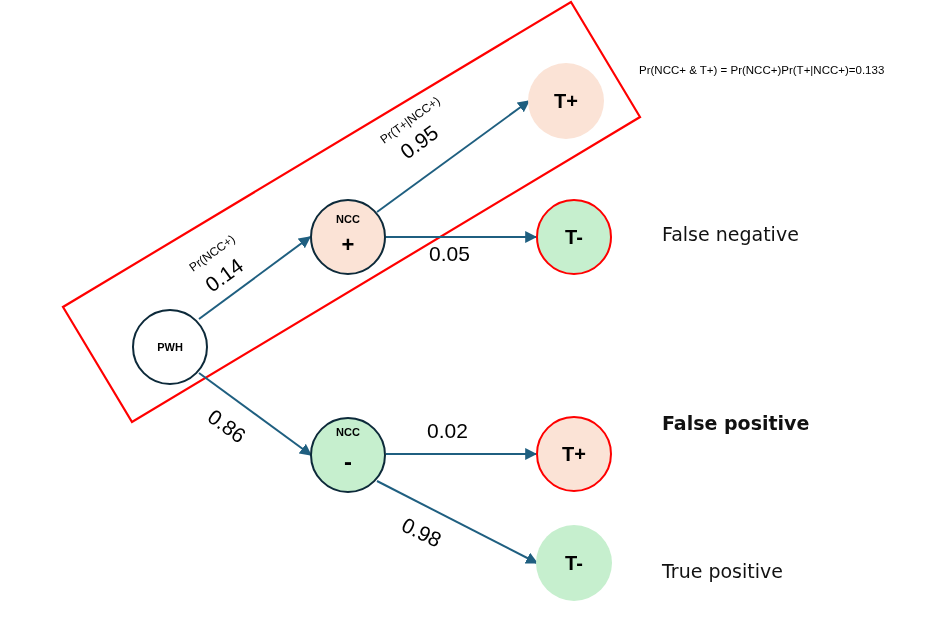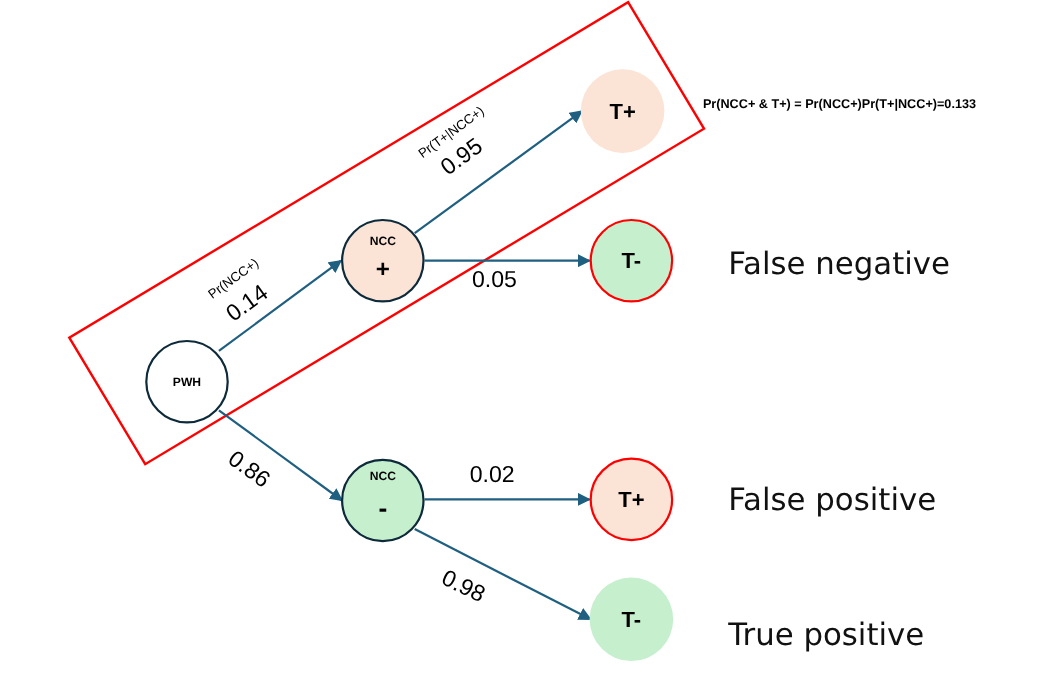--- a/index.html
+++ b/index.html
@@ -1,21 +1,21 @@
 <!DOCTYPE html>
 <html><head>
   <meta charset="utf-8">
   <style>
     html, body { margin: 0; padding: 0; background: #ffffff; }
     body { width: 950px; height: 623px; position: relative; overflow: hidden; font-family: "Liberation Sans", sans-serif; }
     svg { position: absolute; left: 0; top: 0; }
     .node-label { font-family: "Liberation Sans", sans-serif; font-weight: bold; fill: #000; }
     .edge-label { font-family: "Liberation Sans", sans-serif; fill: #000; }
-    .side-label { position: absolute; font-family: "DejaVu Sans", sans-serif; font-size: 28px; color: #111; white-space: nowrap; }
-    .formula { position: absolute; font-family: "Liberation Sans", sans-serif; font-weight: bold; font-size: 11.5px; color: #000; white-space: nowrap; margin-top: 25px; }
+    .side-label { position: absolute; font-family: "DejaVu Sans", sans-serif; font-size: 19px; color: #111; white-space: nowrap; }
+    .formula { position: absolute; font-family: "Liberation Sans", sans-serif; font-weight: normal; font-size: 11.5px; color: #000; white-space: nowrap; }
   </style>
 </head>
 <body>
 
 <svg width="950" height="623" viewBox="0 0 950 623">
   <defs>
     <marker id="arrow" viewBox="0 0 10 10" refX="9" refY="5" markerWidth="6" markerHeight="6" orient="auto-start-reverse">
       <path d="M0,0 L10,5 L0,10 z" fill="#1f5f80"></path>
     </marker>
   </defs>
@@ -75,14 +75,14 @@
   <text class="edge-label" font-size="21" transform="translate(407,160) rotate(-36)">0.95</text>
 
   <text class="edge-label" font-size="21" x="429" y="261">0.05</text>
   <text class="edge-label" font-size="21" x="427" y="438">0.02</text>
   <text class="edge-label" font-size="21" transform="translate(400,530) rotate(26)">0.98</text>
 </svg>
 
 <div class="formula" style="left:639px; top:64px;">Pr(NCC+ &amp; T+) = Pr(NCC+)Pr(T+|NCC+)=0.133</div>
 
 <div class="side-label" style="left:662px; top:223px;">False negative</div>
-<div class="side-label" style="left:662px; top:438px;">False positive</div>
+<div class="side-label" style="left:662px; top:412px;font-weight:bold;">False positive</div>
 <div class="side-label" style="left:662px; top:560px;">True positive</div>
 
 </body></html>

